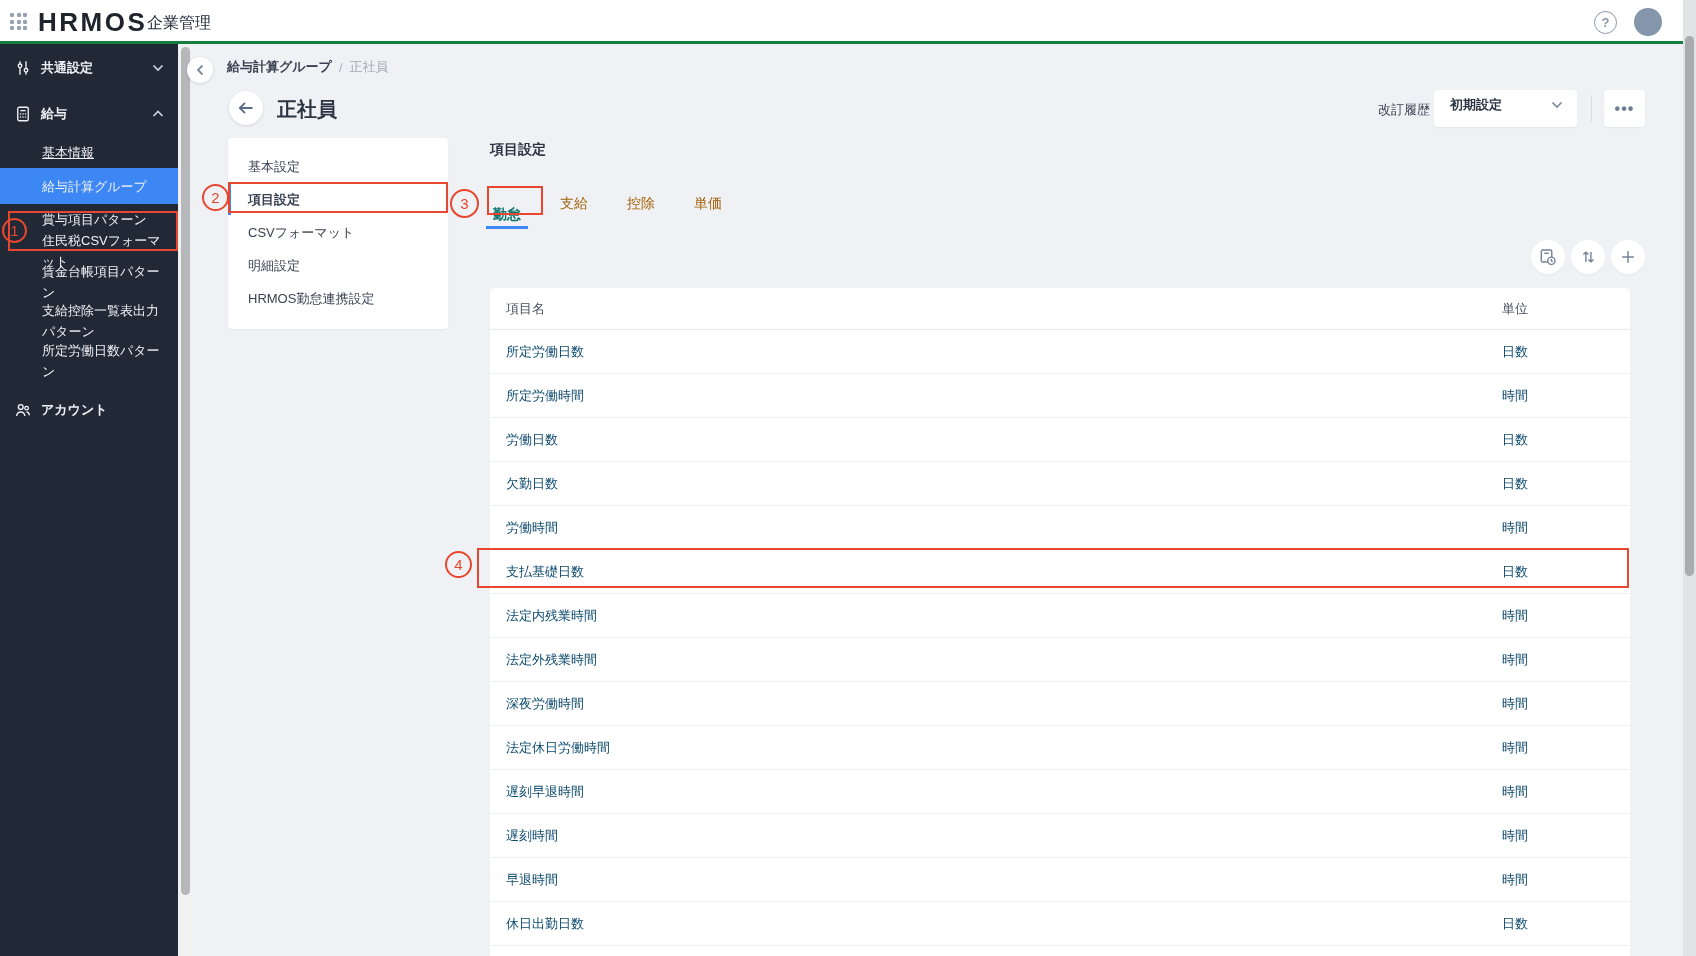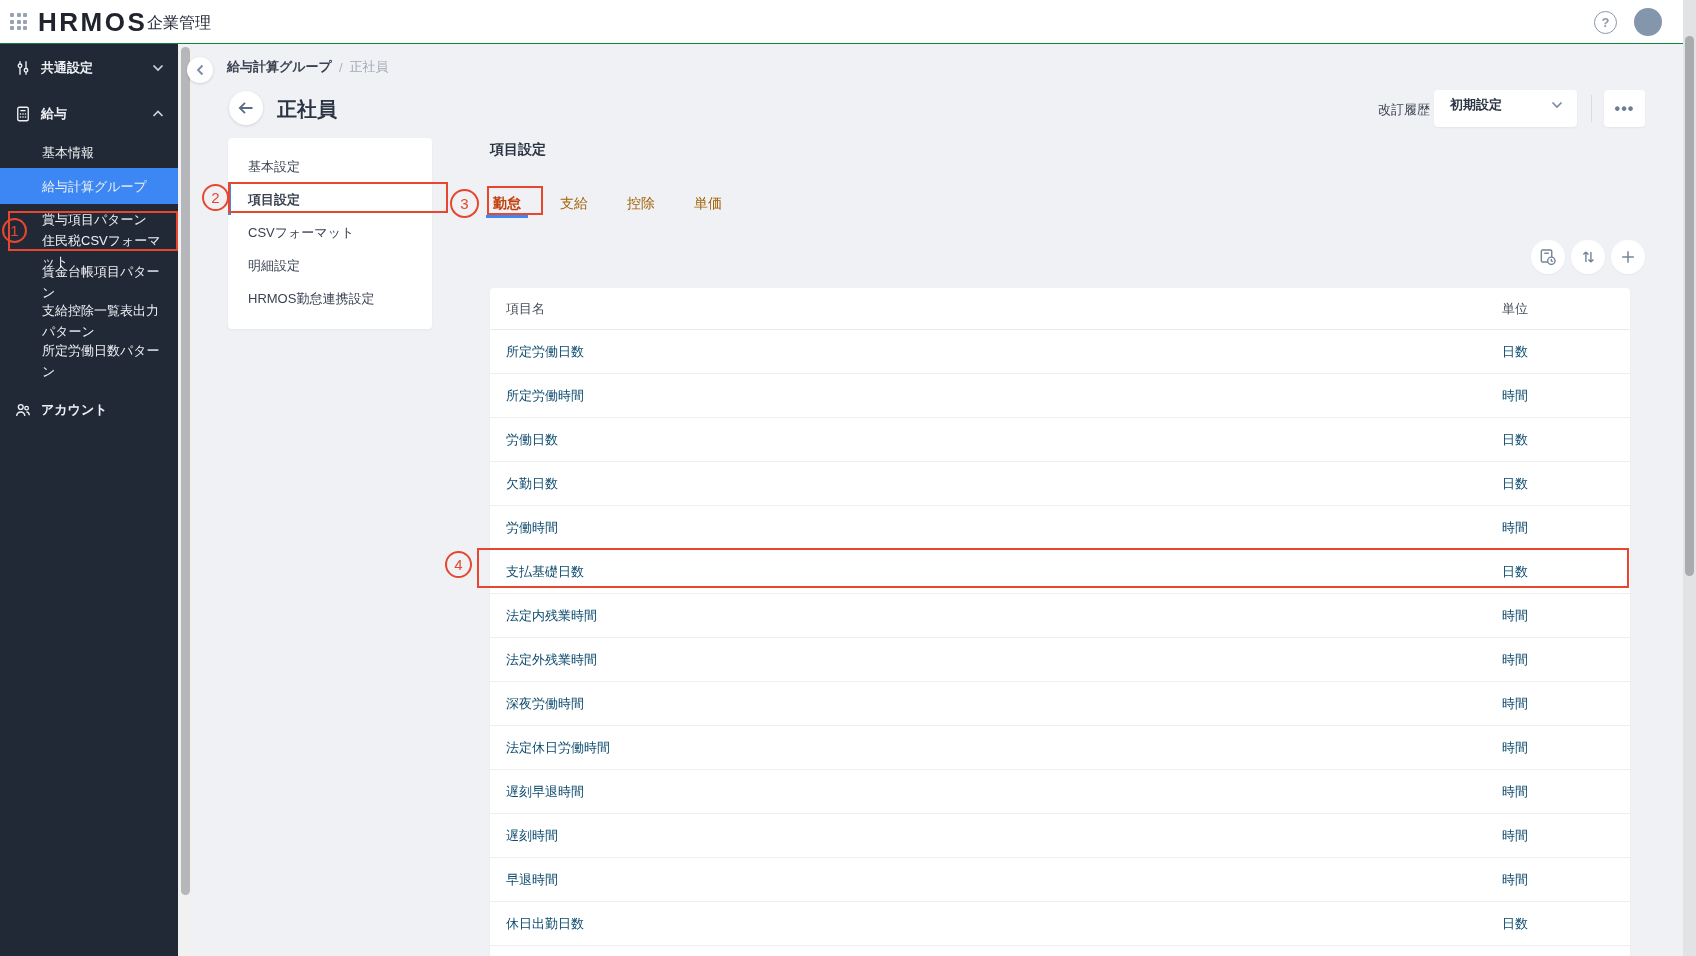--- a/index.html
+++ b/index.html
@@ -4,37 +4,37 @@
 <style>
   * { margin:0; padding:0; box-sizing:border-box; }
   body { background:#c9ccd2; }
   .page {
     position:relative; width:1696px; height:956px; overflow:hidden;
     background:#f0f1f4;
     font-family:"Liberation Sans","DejaVu Sans",sans-serif;
     color:#3a4252;
   }
   
-  .topbar { position:absolute; left:0; top:0; width:1696px; height:44px; background:#fff; border-bottom:1px solid #15803d; z-index:5; }
+  .topbar { position:absolute; left:0; top:0; width:1696px; height:44px; background:#fff; border-bottom:3px solid #15803d; z-index:5; }
   .grid-btn { position:absolute; left:10px; top:13px; width:19px; height:19px; display:grid; grid-template-columns:repeat(3,4px); grid-template-rows:repeat(3,4px); gap:2.5px; cursor:pointer; }
   .grid-btn span { background:#97a3b5; border-radius:1px; }
   .logo { position:absolute; left:38px; top:7px; font-size:26px; font-weight:900; letter-spacing:2.5px; color:#20242e; }
   .product { position:absolute; left:147px; top:13px; font-size:16px; color:#262d3a; }
   .help-btn { position:absolute; left:1594px; top:11px; width:23px; height:23px; border:1.8px solid #8a97a8; border-radius:50%; color:#8a97a8; font-size:13px; font-weight:700; display:flex; align-items:center; justify-content:center; }
   .avatar { position:absolute; left:1634px; top:8px; width:28px; height:28px; border-radius:50%; background:#8496ab; }
 
   
   .sidebar { position:absolute; left:0; top:44px; width:178px; height:912px; background:#222936; color:#eef1f5; z-index:4; }
   .s-item { position:relative; display:flex; align-items:center; padding-left:14px; font-size:13px; font-weight:700; cursor:pointer; }
   .s-item svg { flex:0 0 18px; }
   .s-item .lbl { margin-left:9px; }
   .s-item .chev { position:absolute; right:14px; }
   .h48 { height:48px; } .h44 { height:44px; }
   .s-sub { display:flex; align-items:center; padding-left:42px; padding-right:8px; font-size:13px; line-height:21px; cursor:pointer; }
-  .s-sub.h32 { height:32px; } .s-sub.h31 { height:31px; } .s-sub.h36 { height:36px; } .s-sub.h48b { height:48px; }
+  .s-sub.h32 { height:32px;text-decoration:underline; } .s-sub.h31 { height:31px; } .s-sub.h36 { height:36px; } .s-sub.h48b { height:48px; }
   .s-sub.active { background:#3d87f5; }
   .acct { margin-top:12px; }
 
   .side-scroll { position:absolute; left:178px; top:44px; width:15px; height:912px; background:#f1f1f2; z-index:6; }
   .side-scroll-thumb { position:absolute; left:3px; top:3px; width:9px; height:848px; background:#b5b7bb; border-radius:5px; }
 
   
   .collapse-btn { position:absolute; left:187px; top:57px; width:26px; height:26px; border-radius:50%; background:#fff; box-shadow:0 1px 3px rgba(20,30,50,.15); display:flex; align-items:center; justify-content:center; color:#7b88a0; z-index:7; cursor:pointer; }
   .breadcrumb { position:absolute; left:227px; top:58px; font-size:13px; display:flex; gap:7px; align-items:center; }
   .bc-parent { font-weight:700; color:#3a4252; cursor:pointer; }
@@ -43,30 +43,30 @@
   .back-btn { position:absolute; left:229px; top:91px; width:34px; height:34px; border-radius:50%; background:#fff; box-shadow:0 1px 3px rgba(20,30,50,.14); display:flex; align-items:center; justify-content:center; color:#5a6b87; cursor:pointer; }
   .page-title { position:absolute; left:277px; top:96px; font-size:20px; font-weight:700; color:#2b3442; }
 
   .rev-label { position:absolute; left:1378px; top:101px; font-size:13px; color:#3a4252; }
   .rev-select { position:absolute; left:1434px; top:90px; width:143px; height:37px; background:#fff; border-radius:4px; box-shadow:0 1px 2px rgba(0,0,0,.05); display:flex; align-items:center; justify-content:space-between; padding:0 14px 8px 16px; cursor:pointer; }
   .rev-select .val { font-size:13px; font-weight:700; color:#2b3442; }
   .hdr-divider { position:absolute; left:1591px; top:95px; width:1px; height:27px; background:#d9dde3; }
   .more-btn { position:absolute; left:1604px; top:90px; width:41px; height:37px; background:#fff; border-radius:4px; box-shadow:0 1px 2px rgba(0,0,0,.05); display:flex; align-items:center; justify-content:center; color:#6e7d94; font-size:16px; letter-spacing:1px; font-weight:700; cursor:pointer; }
 
   
-  .nav-card { position:absolute; left:228px; top:138px; width:204px; background:#fff; border-radius:4px; box-shadow:0 1px 2px rgba(30,40,60,.05); padding:12px 0 14px; z-index:3; }
+  .nav-card { position:absolute; left:228px; top:138px; width:220px; background:#fff; border-radius:4px; box-shadow:0 1px 2px rgba(30,40,60,.05); padding:12px 0 14px; z-index:3; }
   .nav-item { position:relative; height:33px; display:flex; align-items:center; padding-left:20px; font-size:13px; color:#3a4252; cursor:pointer; }
   .nav-item.active { font-weight:700; }
   .nav-item.active .accent { position:absolute; left:0; top:1px; bottom:1px; width:3px; background:#3d87f5; }
 
   
   .main-heading { position:absolute; left:490px; top:141px; font-size:14px; font-weight:700; color:#2b3442; }
   .tabs { position:absolute; left:486px; top:195px; display:flex; gap:25px; }
   .tab { position:relative; font-size:14px; color:#a16207; padding:0 7px; cursor:pointer; line-height:16px; }
-  .tab.active { color:#c2410c; font-weight:700; }
+  .tab.active { color:#0f766e; font-weight:700;margin-top:11px; }
   .tab.active::after { content:""; position:absolute; left:0; right:0; bottom:-7px; height:3px; background:#3d87f5; }
 
   .circle-btn { position:absolute; width:34px; height:34px; border-radius:50%; background:#fff; color:#76849b; display:flex; align-items:center; justify-content:center; cursor:pointer; box-shadow:0 1px 2px rgba(30,40,60,.04); }
   .cb1 { left:1531px; top:240px; } .cb2 { left:1571px; top:240px; } .cb3 { left:1611px; top:240px; }
 
   
   .table-card { position:absolute; left:490px; top:288px; width:1140px; height:668px; background:#fff; border-radius:4px 4px 0 0; box-shadow:0 1px 2px rgba(30,40,60,.04); }
   .t-header { height:42px; display:flex; align-items:center; border-bottom:1px solid #e9ebee; font-size:13px; color:#454e5c; }
   .t-row { height:44px; display:flex; align-items:center; border-bottom:1px solid #edeff2; font-size:13px; color:#0c4a6e; cursor:pointer; }
   .cell-name { flex:1; padding-left:16px; }

